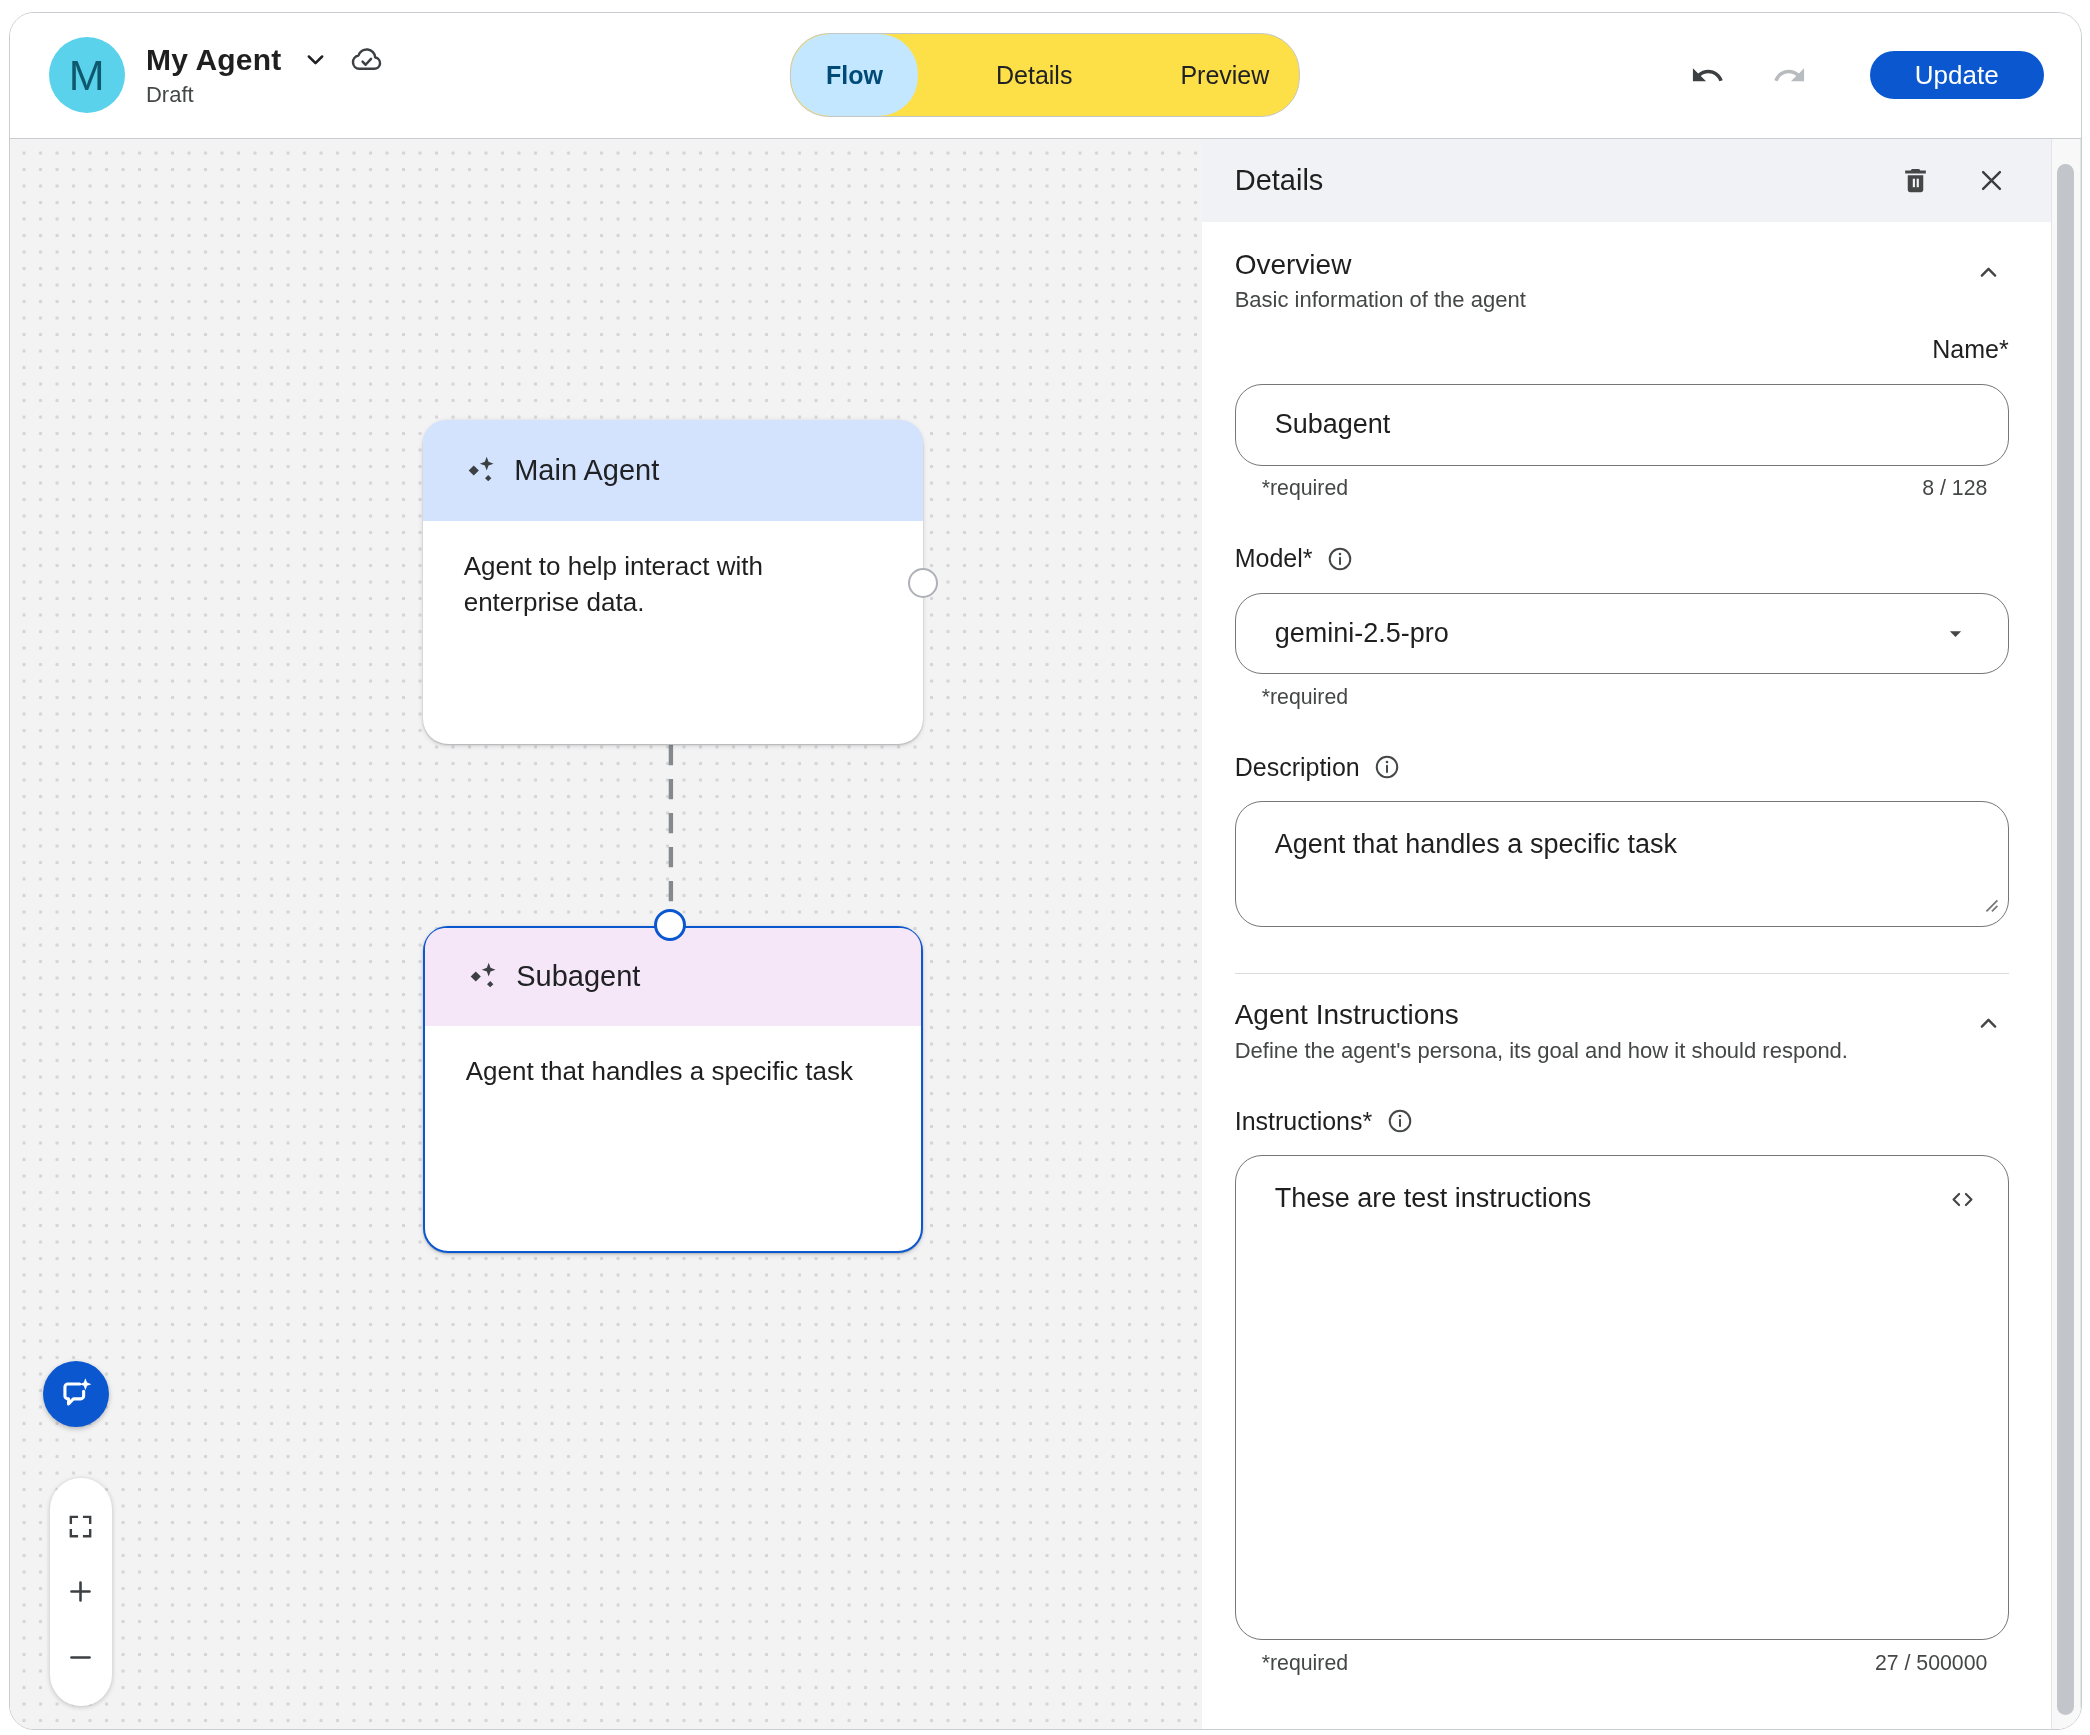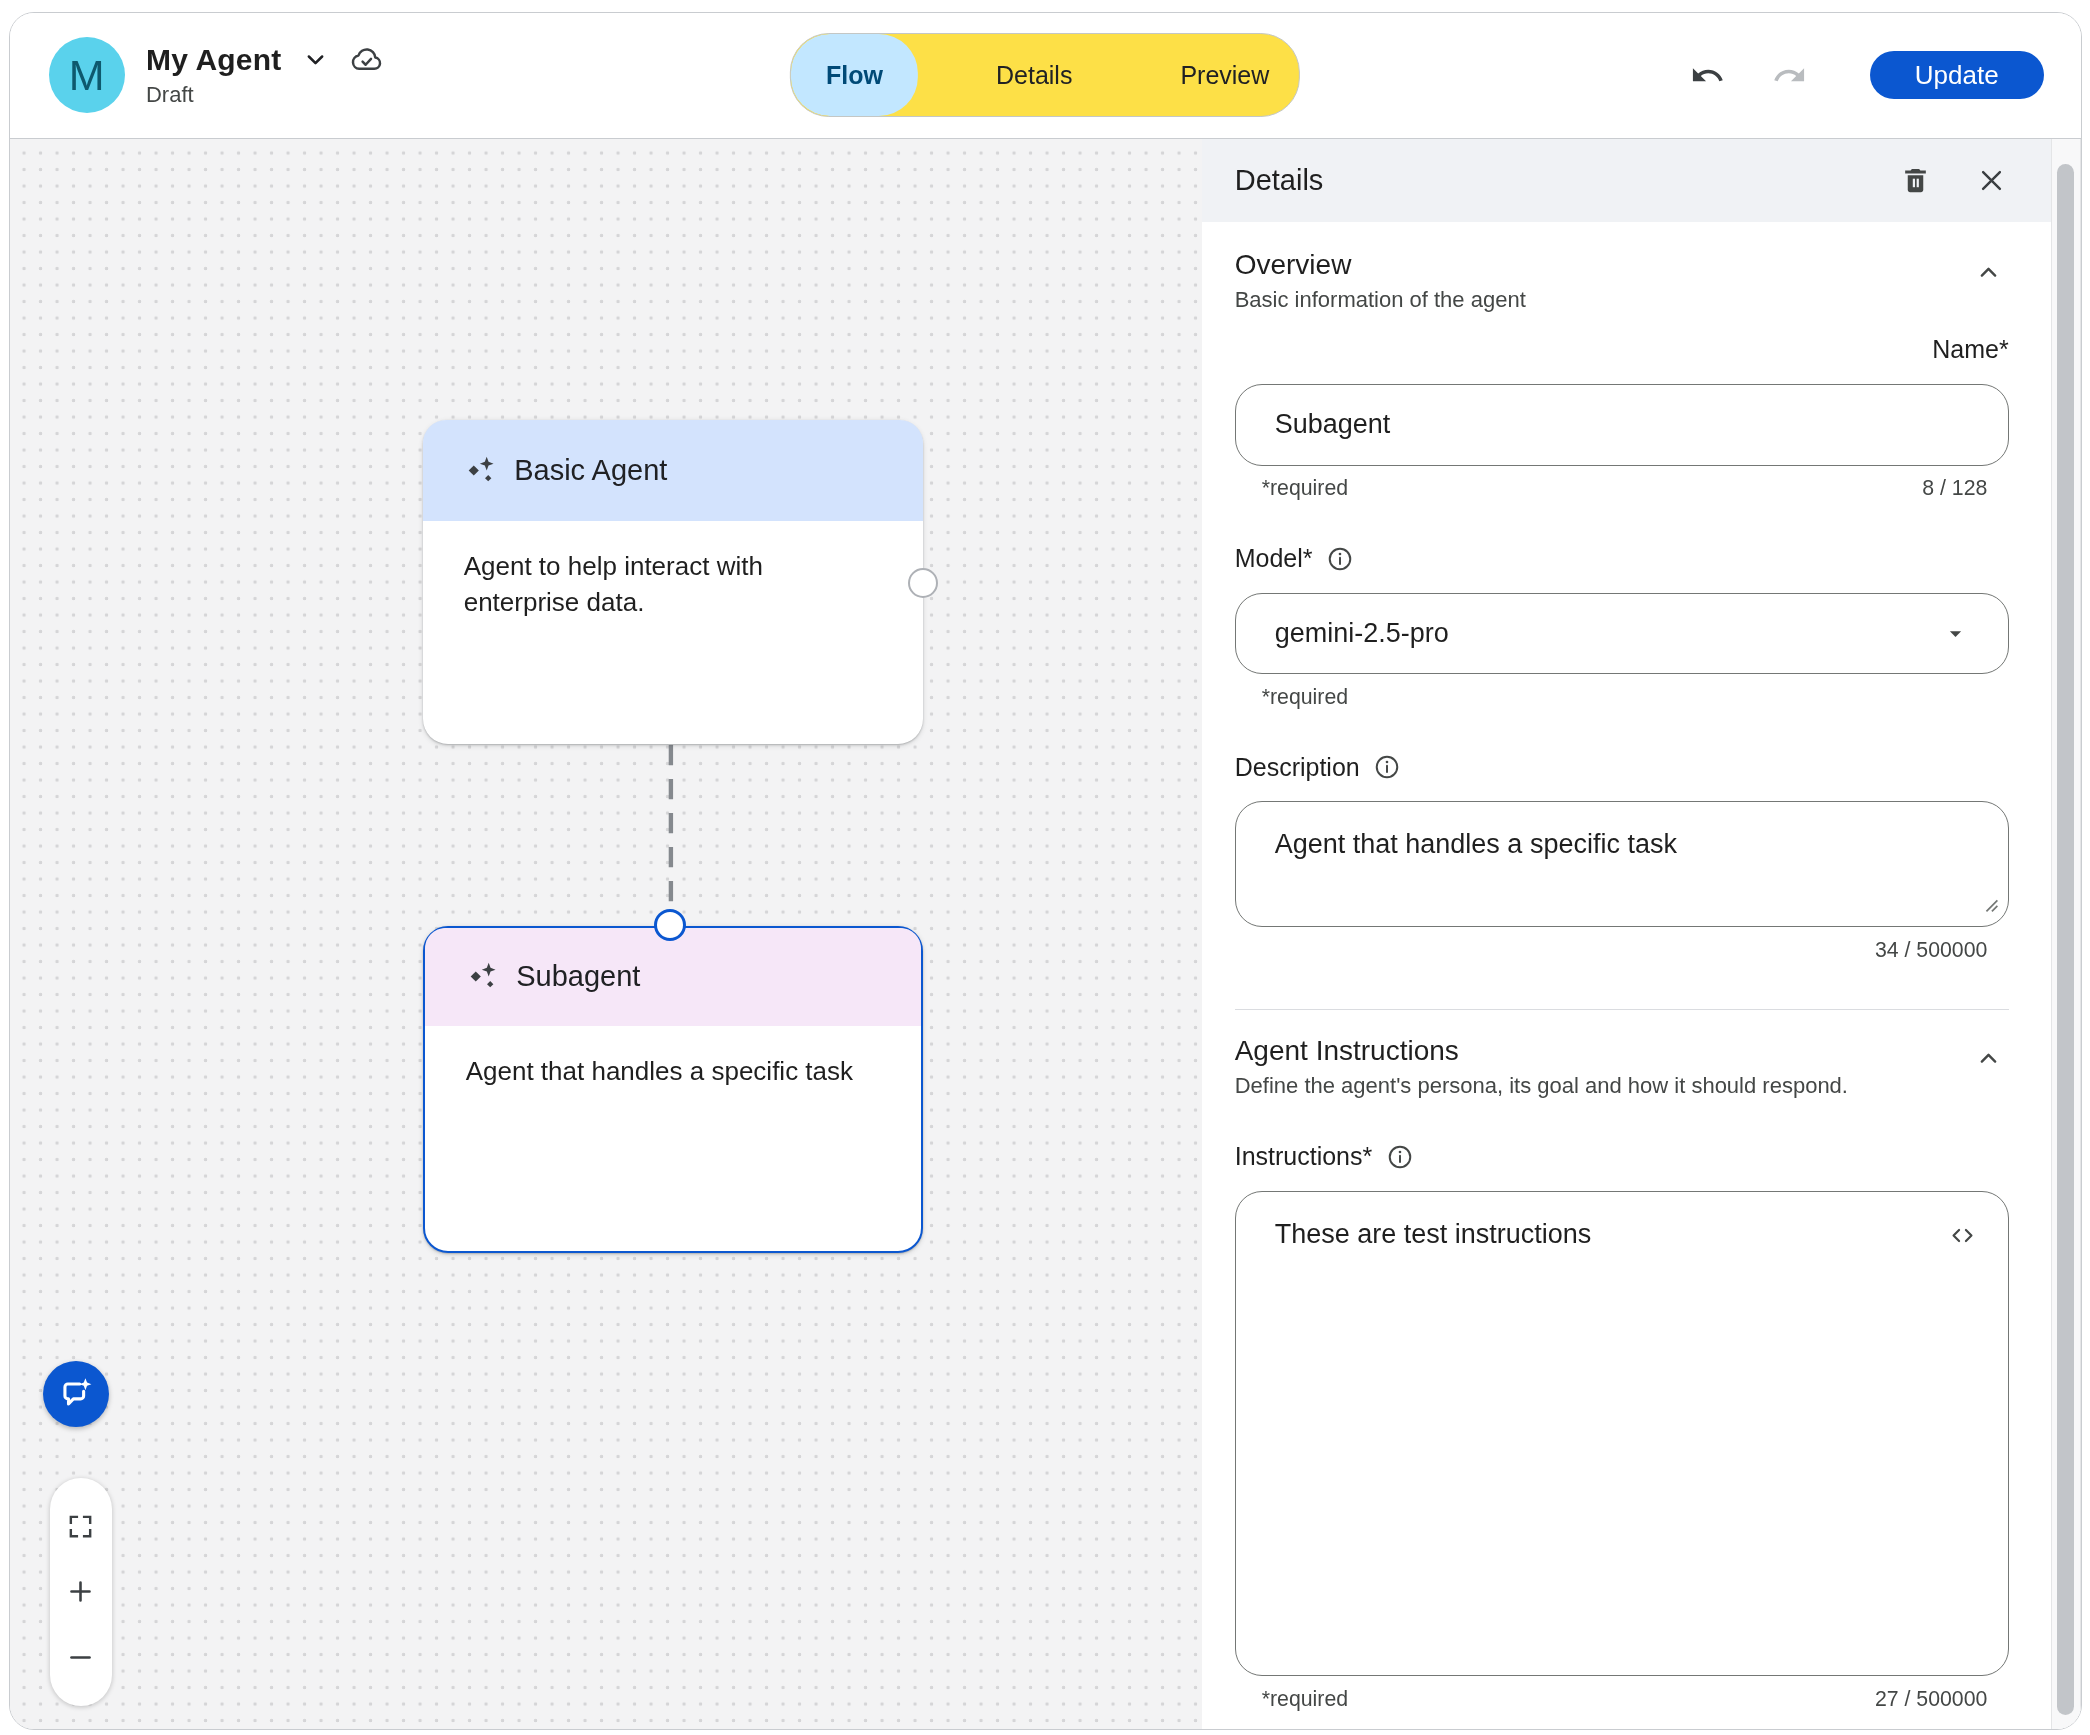--- a/index.html
+++ b/index.html
@@ -165,21 +165,21 @@
         <line x1="4" y1="2" x2="4" y2="176" stroke="#85898e" stroke-width="4.5" stroke-dasharray="21 14"></line>
       </svg>
 
       <div class="node node-main">
         <div class="node-header">
           <svg width="33" height="33" viewBox="0 0 24 24" fill="#3c4043">
             <path d="M7.1 8.3 L10.8 12 7.1 15.7 3.4 12 Z"></path>
             <path d="M16.5 2 l1.35 3.65 L21.5 7 l-3.65 1.35 L16.5 12 l-1.35 -3.65 L11.5 7 l3.65 -1.35 Z"></path>
             <path d="M17.6 15.3 l2.3 2.3 -2.3 2.3 -2.3 -2.3 Z"></path>
           </svg>
-          <span class="node-title">Basic Agent</span>
+          <span class="node-title">Main Agent</span>
         </div>
         <div class="node-body">Agent to help interact with enterprise data.</div>
       </div>
       <div class="port port-right"></div>
 
       <div class="port port-top"></div>
       <div class="node node-sub">
         <div class="node-header">
           <svg width="33" height="33" viewBox="0 0 24 24" fill="#3c4043">
             <path d="M7.1 8.3 L10.8 12 7.1 15.7 3.4 12 Z"></path>
@@ -300,24 +300,20 @@
             </span>
           </div>
           <div class="textarea ta-desc m-input">
             <span>Agent that handles a specific task</span>
             <span class="resize-handle">
               <svg width="14.6" height="14.6" viewBox="0 0 12 12" stroke="#747775" stroke-width="1.4">
                   <path d="M2 11L11 2M6.5 11L11 6.5"></path>
                 </svg>
             </span>
           </div>
-          <div class="meta-row">
-            <span></span>
-            <span>34 / 500000</span>
-          </div>
         </section>
 
         <hr class="divider">
 
         <section class="sec m-sec2">
           <div class="sec-head-row">
             <div>
               <div class="sec-heading">Agent Instructions</div>
               <div class="sec-sub">Define the agent's persona, its goal and how it should respond.</div>
             </div>

